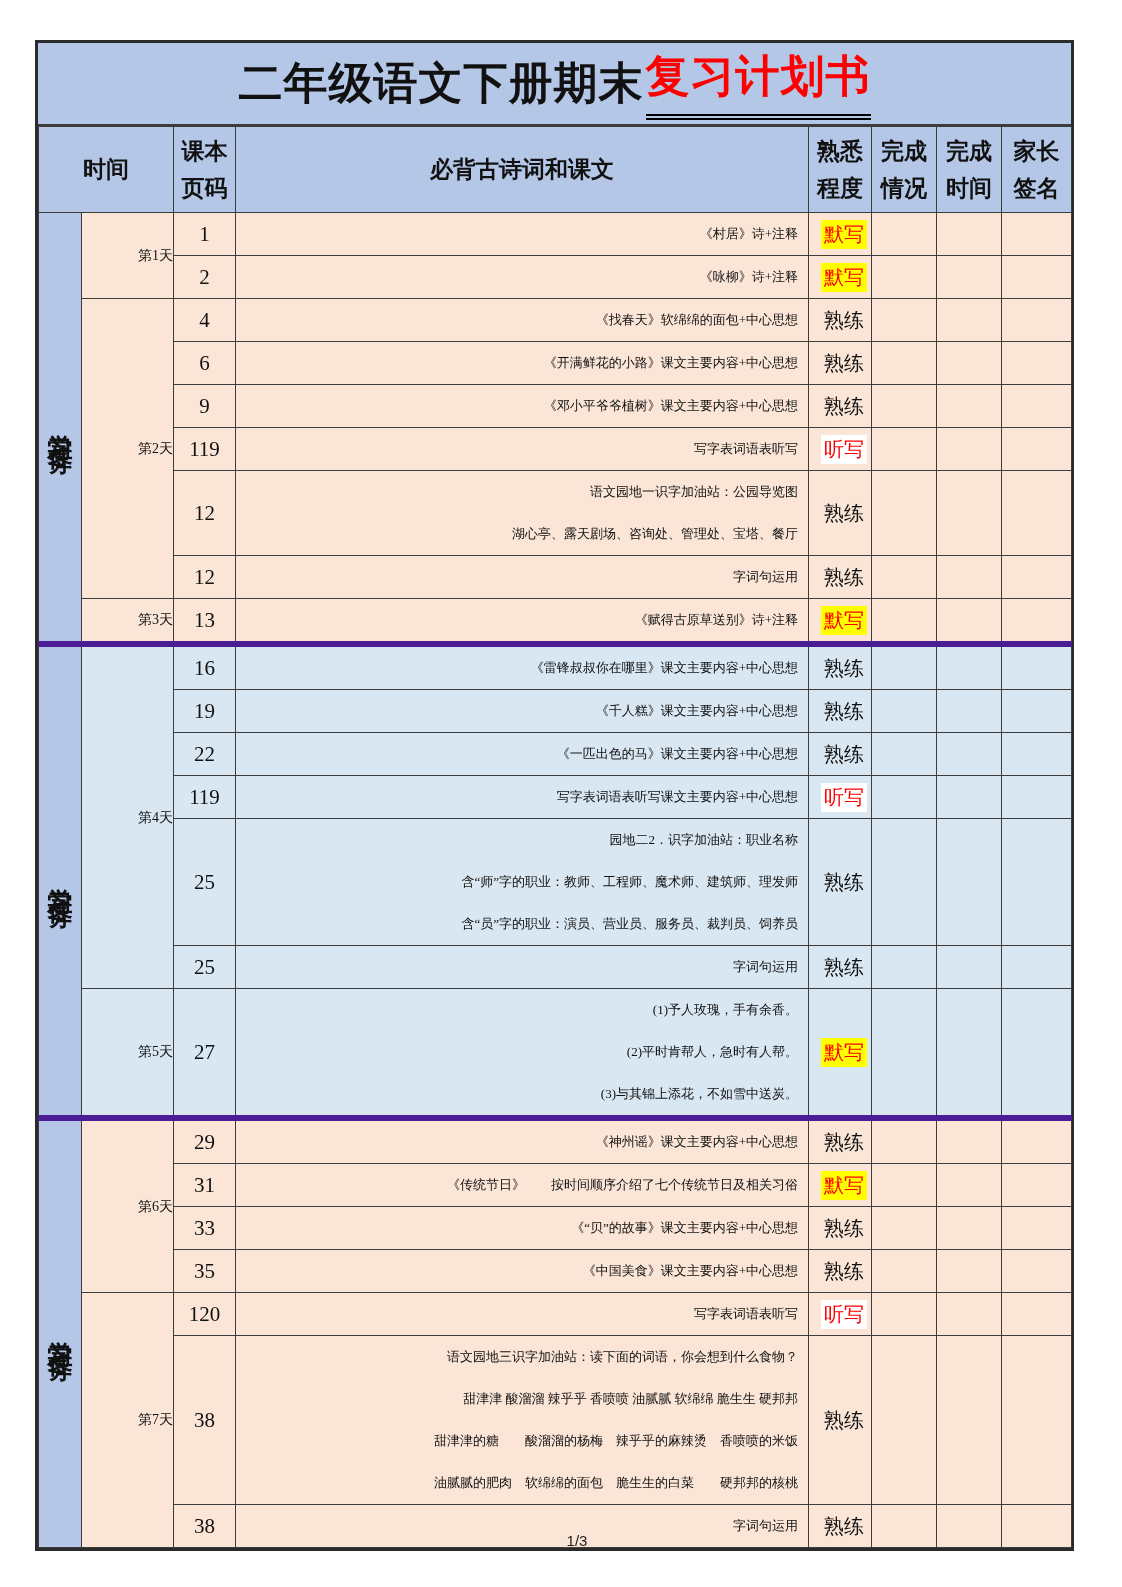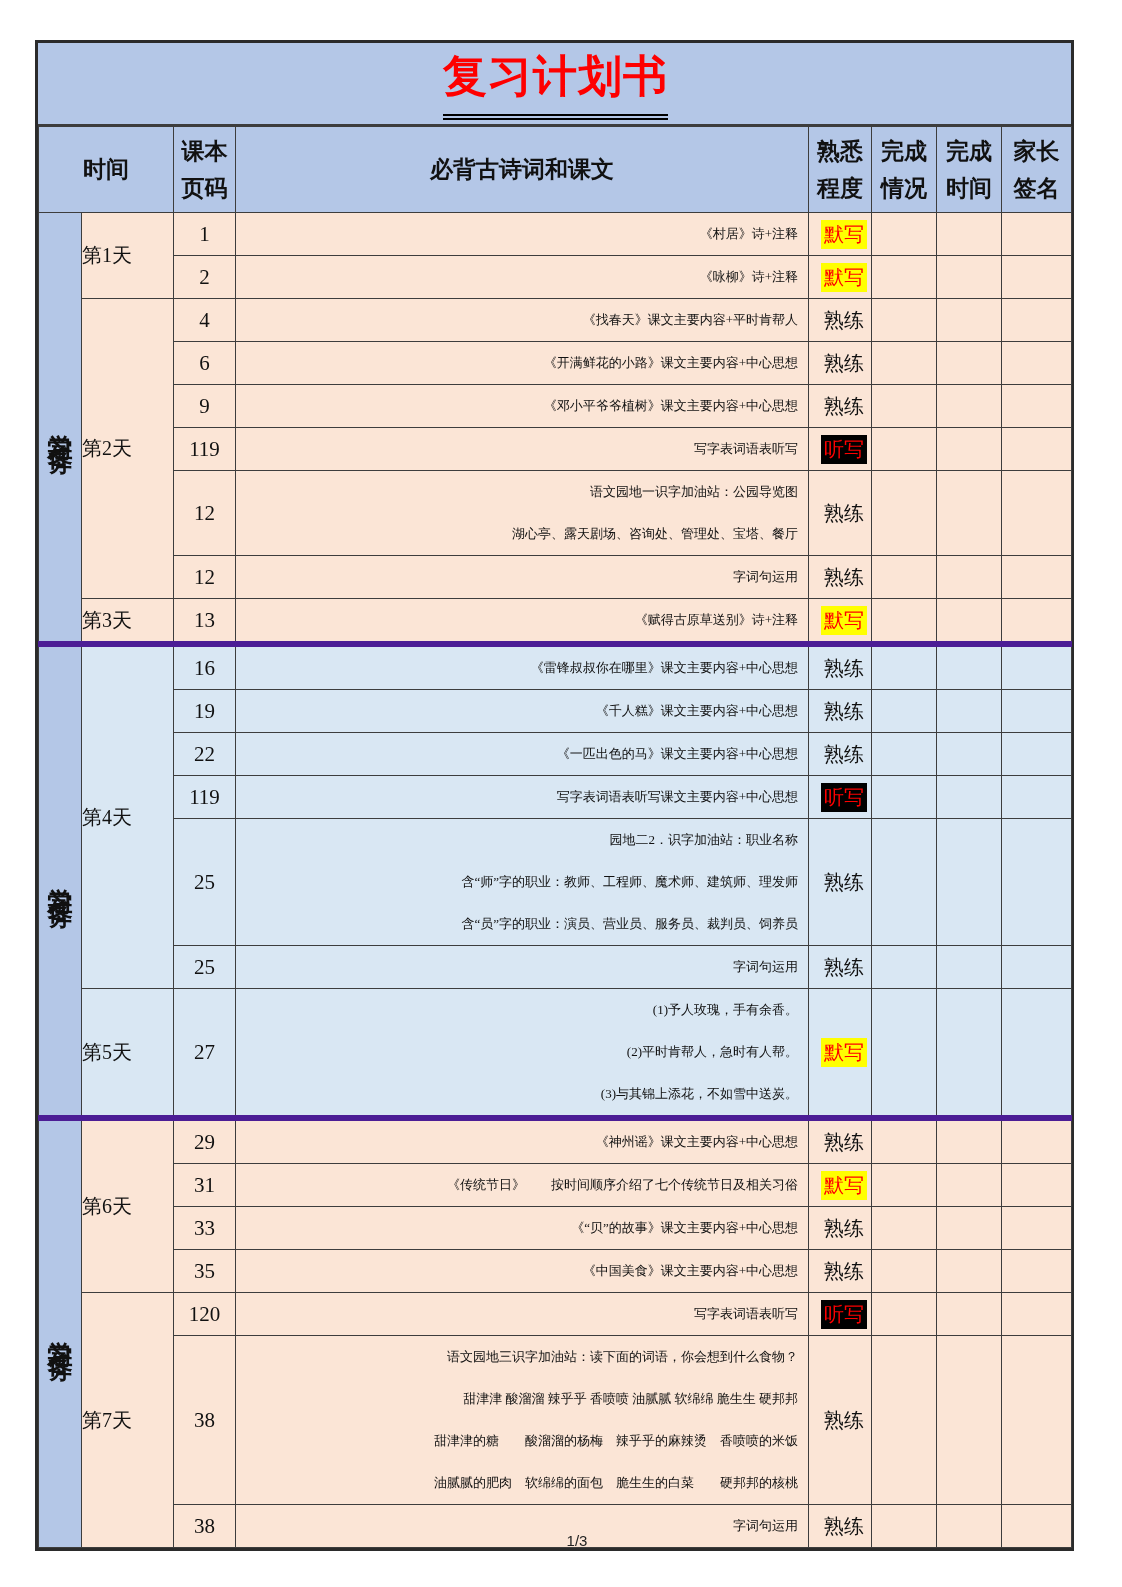--- a/index.html
+++ b/index.html
@@ -12,35 +12,36 @@
   th,td{border:1px solid #3d3d3d;padding:0;vertical-align:middle;}
   thead th{background:#b4c7e7;font-size:23px;font-weight:bold;height:85px;line-height:37px;
            white-space:pre-line;text-align:center;}
   tbody tr{height:42px;}
   tr.sep td{border-top:6px solid #4c1d95;}
   .sec-a td{background:#fbe5d6;}
   .sec-b td{background:#d9e7f3;}
   td.task{background:#b4c7e7;text-align:center;}
   td.task .vlabel{writing-mode:vertical-rl;text-orientation:upright;font-weight:bold;
                   font-size:25px;letter-spacing:5px;display:inline-block;}
-  td.day{text-align:left;font-size:20px;}
+  td.day{text-align:right;font-size:14px;}
   td.page{text-align:center;font-size:21px;}
   td.content{text-align:right;padding:0 10px;font-size:13px;line-height:42px;white-space:pre-line;}
   td.status{text-align:center;font-size:20px;padding-left:8px;}
   td.status .mark{display:inline-block;padding:1px 3px;}
   td.status[data-hl="yellow"] .mark{background:#ffff00;color:#fe0000;}
-  td.status[data-hl="orange"] .mark{background:#000000;color:#fe0000;}
+  td.status[data-hl="orange"] .mark{background:#ffffff;color:#fe0000;}
   .footer{position:absolute;left:16px;width:1122px;top:1532px;text-align:center;font-size:15px;
           font-family:"Liberation Sans",sans-serif;color:#222;}
 </style>
 </head>
 <body>
 
 <div class="sheet">
   <div class="title">
+    <span>二年级语文下册期末</span>
       <span class="red">复习计划书</span>
   </div>
   <table>
     <colgroup>
       <col style="width:43px">
         <col style="width:92px">
         <col style="width:62px">
         <col style="width:573px">
       <col style="width:63px">
         <col style="width:65px">
@@ -79,21 +80,21 @@
         <td class="page">2</td>
         <td class="content">《咏柳》诗+注释</td>
         <td class="status" data-hl="yellow"><span class="mark">默写</span></td>
         <td class="blank"></td>
         <td class="blank"></td>
         <td class="blank"></td>
       </tr>
       <tr class="sec-a">
         <td class="day" rowspan="6">第2天</td>
         <td class="page">4</td>
-        <td class="content">《找春天》课文主要内容+平时肯帮人</td>
+        <td class="content">《找春天》软绵绵的面包+中心思想</td>
         <td class="status" data-hl="none"><span class="mark">熟练</span></td>
         <td class="blank"></td>
         <td class="blank"></td>
         <td class="blank"></td>
       </tr>
       <tr class="sec-a">
         <td class="page">6</td>
         <td class="content">《开满鲜花的小路》课文主要内容+中心思想</td>
         <td class="status" data-hl="none"><span class="mark">熟练</span></td>
         <td class="blank"></td>

